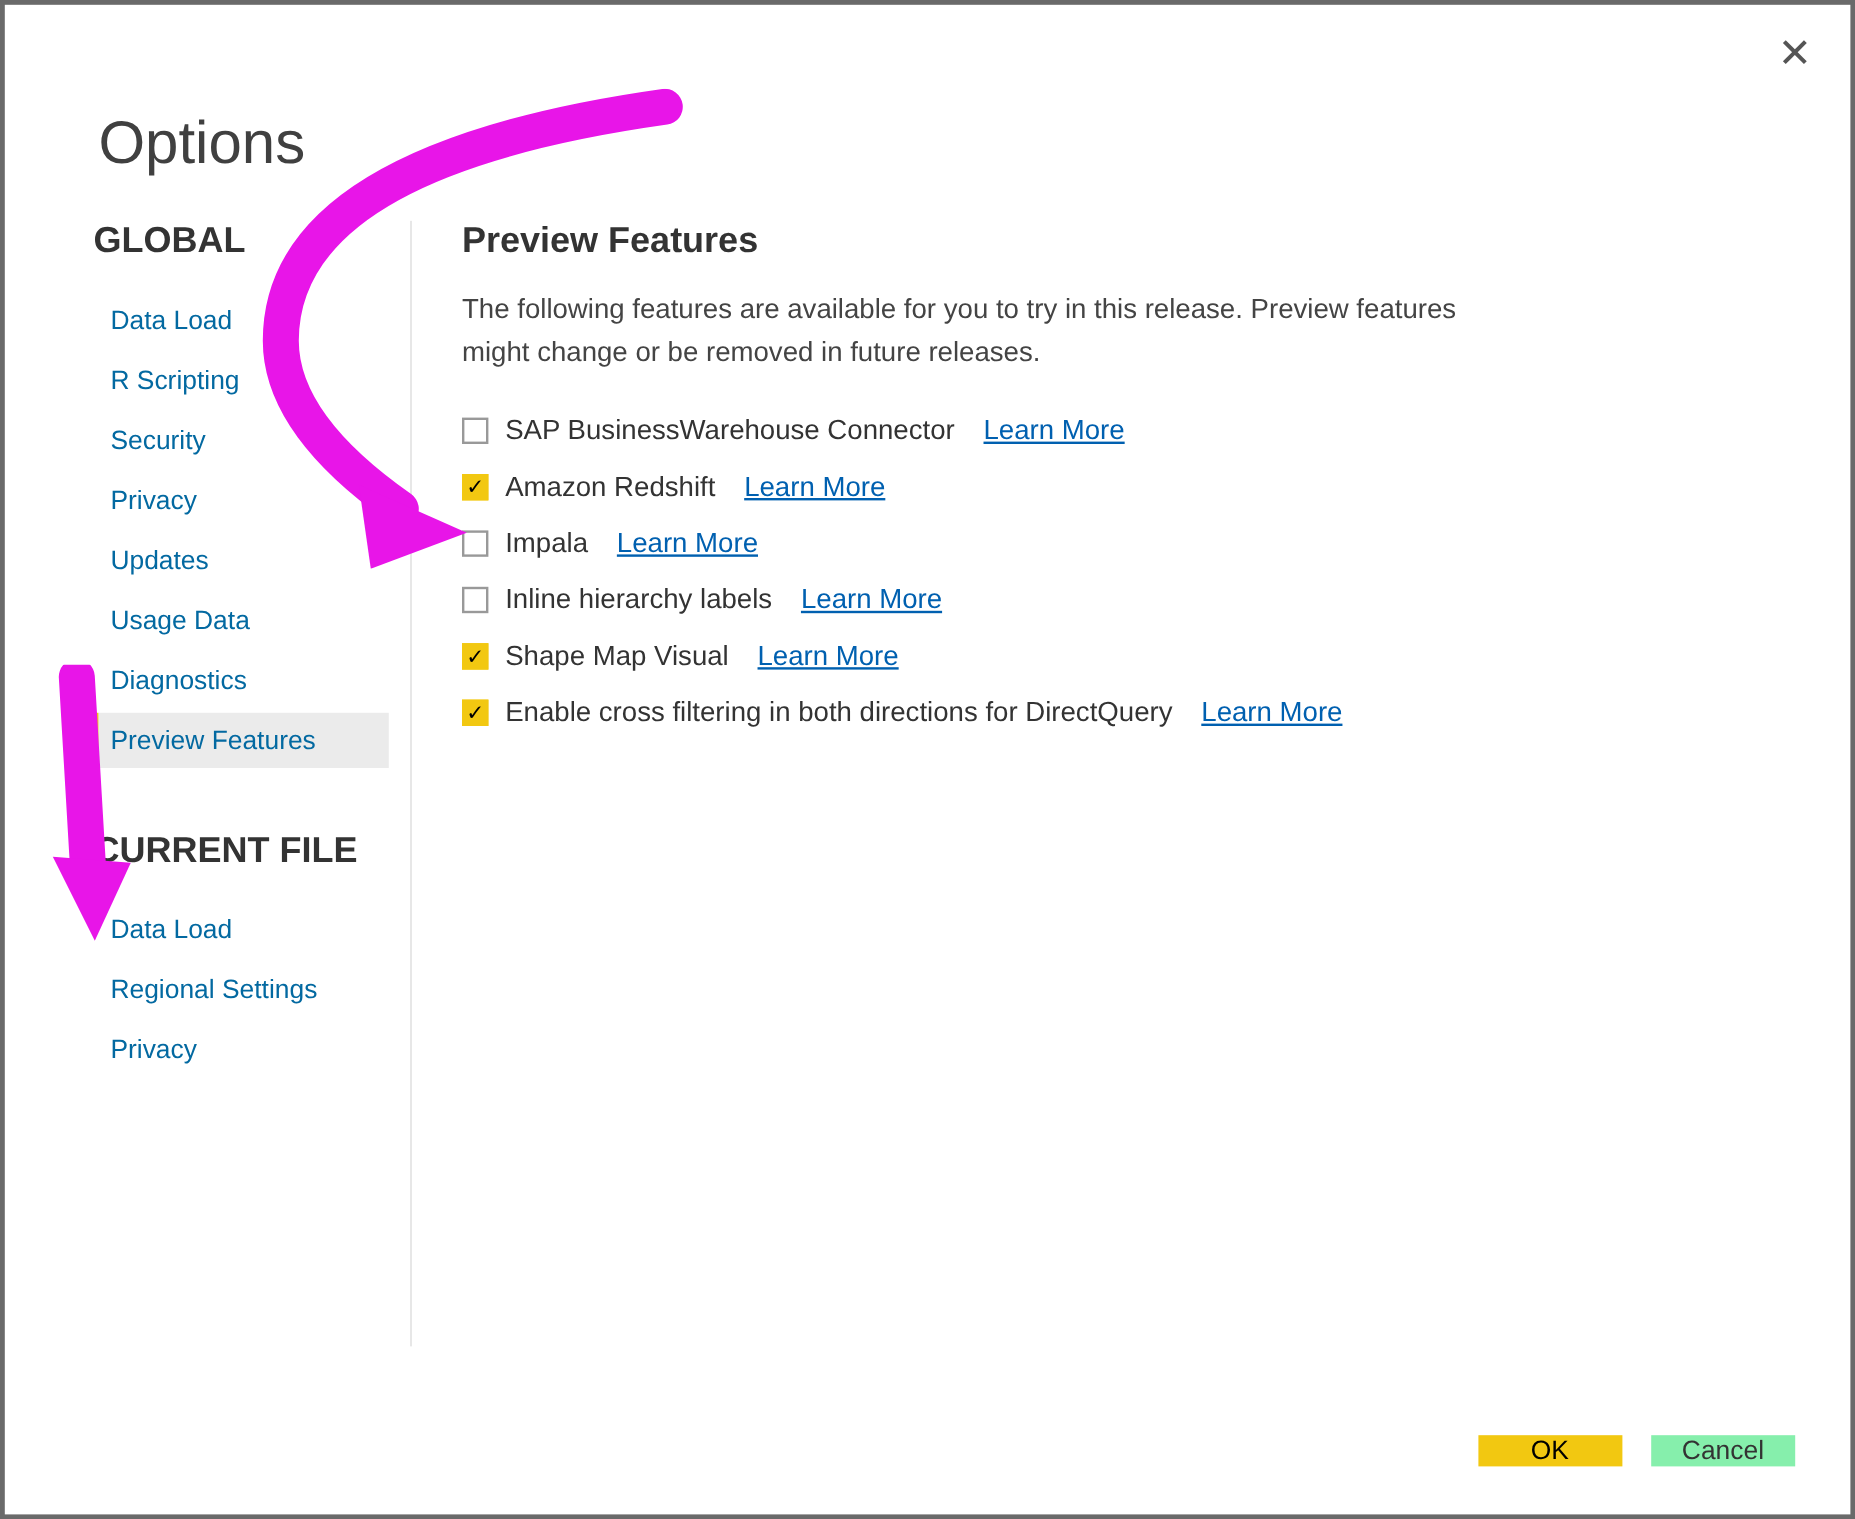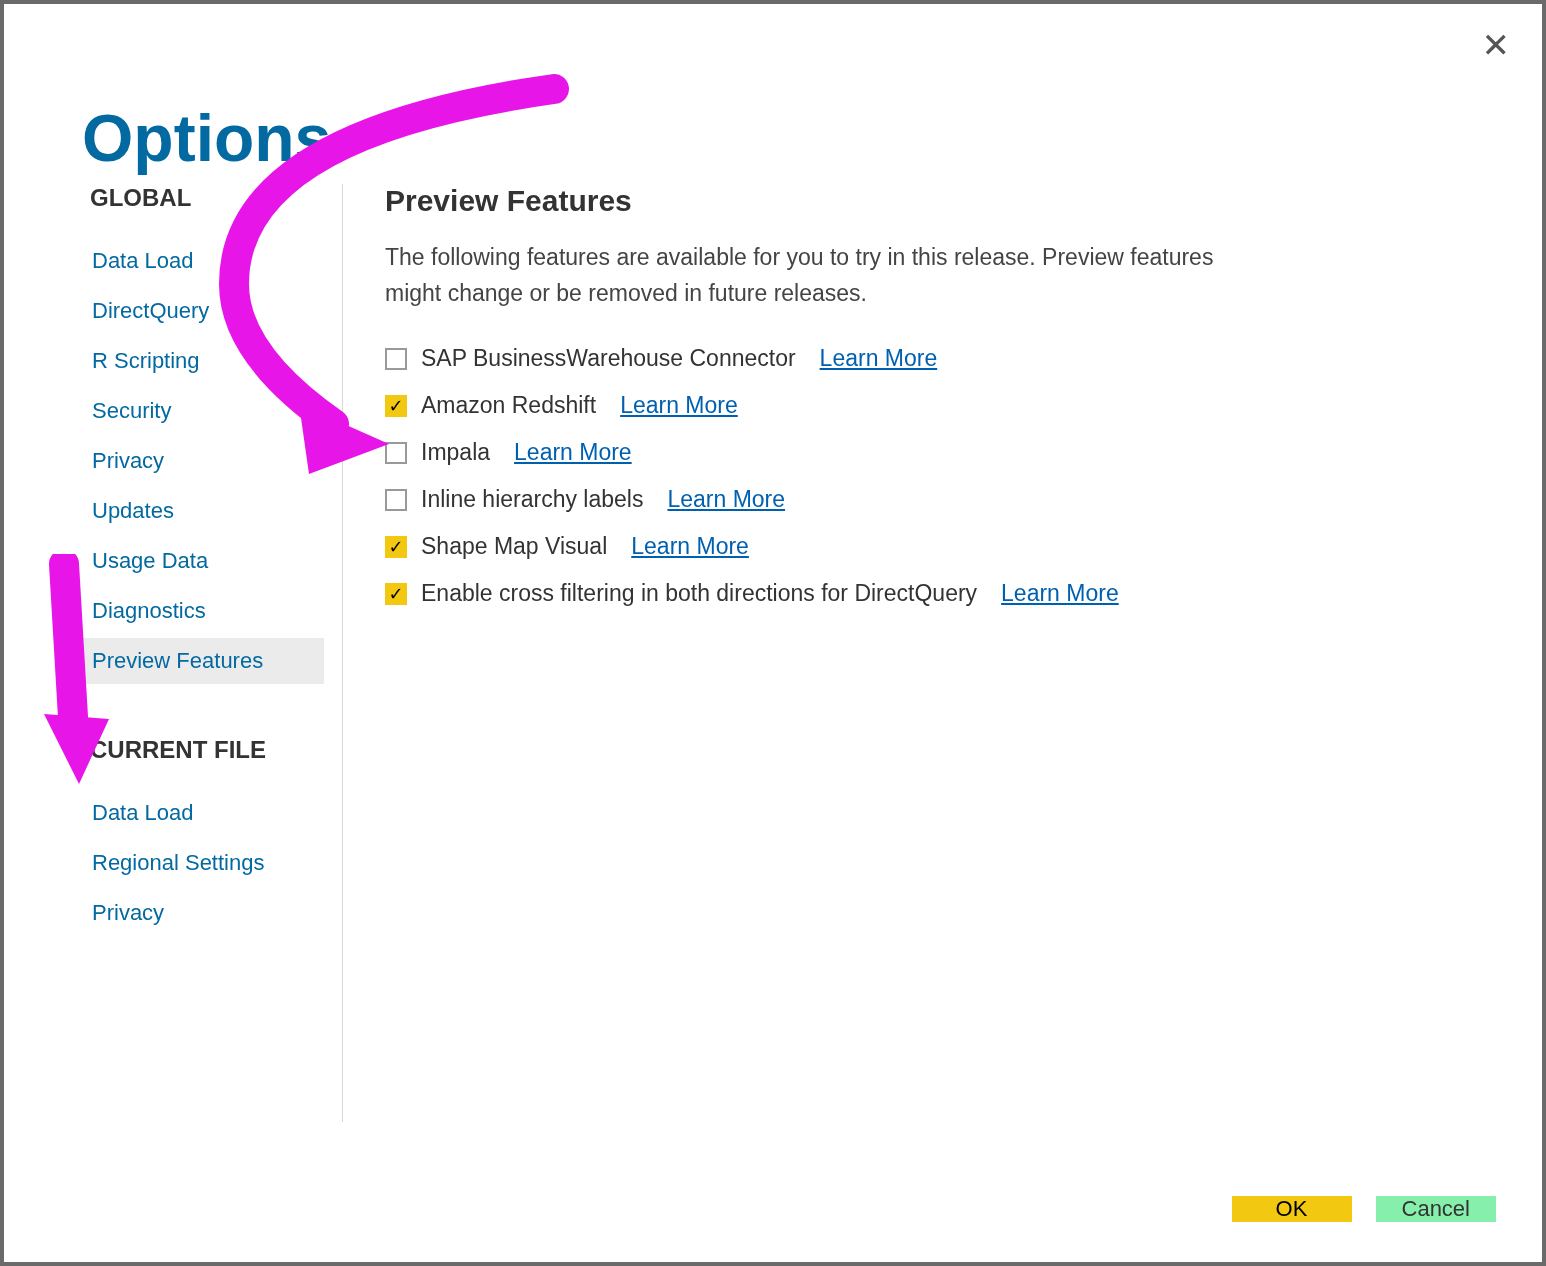--- a/index.html
+++ b/index.html
@@ -26,44 +26,44 @@
   right: 32px;
   font-size: 34px;
   color: #555;
   cursor: pointer;
   line-height: 1;
 }
 .title {
   position: absolute;
   top: 52px;
   left: 78px;
-  font-size: 66px;
-  font-weight: 700;
-  color: #0369a1;
+  font-size: 50px;
+  font-weight: 400;
+  color: #404040;
 }
 .body {
   position: absolute;
   top: 180px;
   left: 74px;
   right: 30px;
   bottom: 140px;
   display: flex;
 }
 .sidebar {
   width: 265px;
   flex: 0 0 265px;
   border-right: 1px solid #d8d8d8;
   padding-right: 18px;
   box-sizing: border-box;
 }
 .section-head {
-  font-size: 24px;
+  font-size: 30px;
   font-weight: 700;
   color: #333;
-  margin: 0 0 26px 12px;
+  margin: 0 0 26px 0;
 }
 .section-head.second {
   margin-top: 52px;
 }
 .nav-item {
   font-size: 22px;
   color: #0369a1;
   padding: 10px 10px 10px 14px;
   margin-bottom: 4px;
   cursor: pointer;
@@ -160,21 +160,20 @@
   <span class="close-icon">✕</span>
 
   <h1 class="title">Options</h1>
 
   <div class="body">
 
     <nav class="sidebar">
       <div class="section-head">GLOBAL</div>
 
       <div class="nav-item">Data Load</div>
-      <div class="nav-item">DirectQuery</div>
       <div class="nav-item">R Scripting</div>
       <div class="nav-item">Security</div>
       <div class="nav-item">Privacy</div>
       <div class="nav-item">Updates</div>
       <div class="nav-item">Usage Data</div>
       <div class="nav-item">Diagnostics</div>
       <div class="nav-item selected">Preview Features</div>
 
       <div class="section-head second">CURRENT FILE</div>
 

